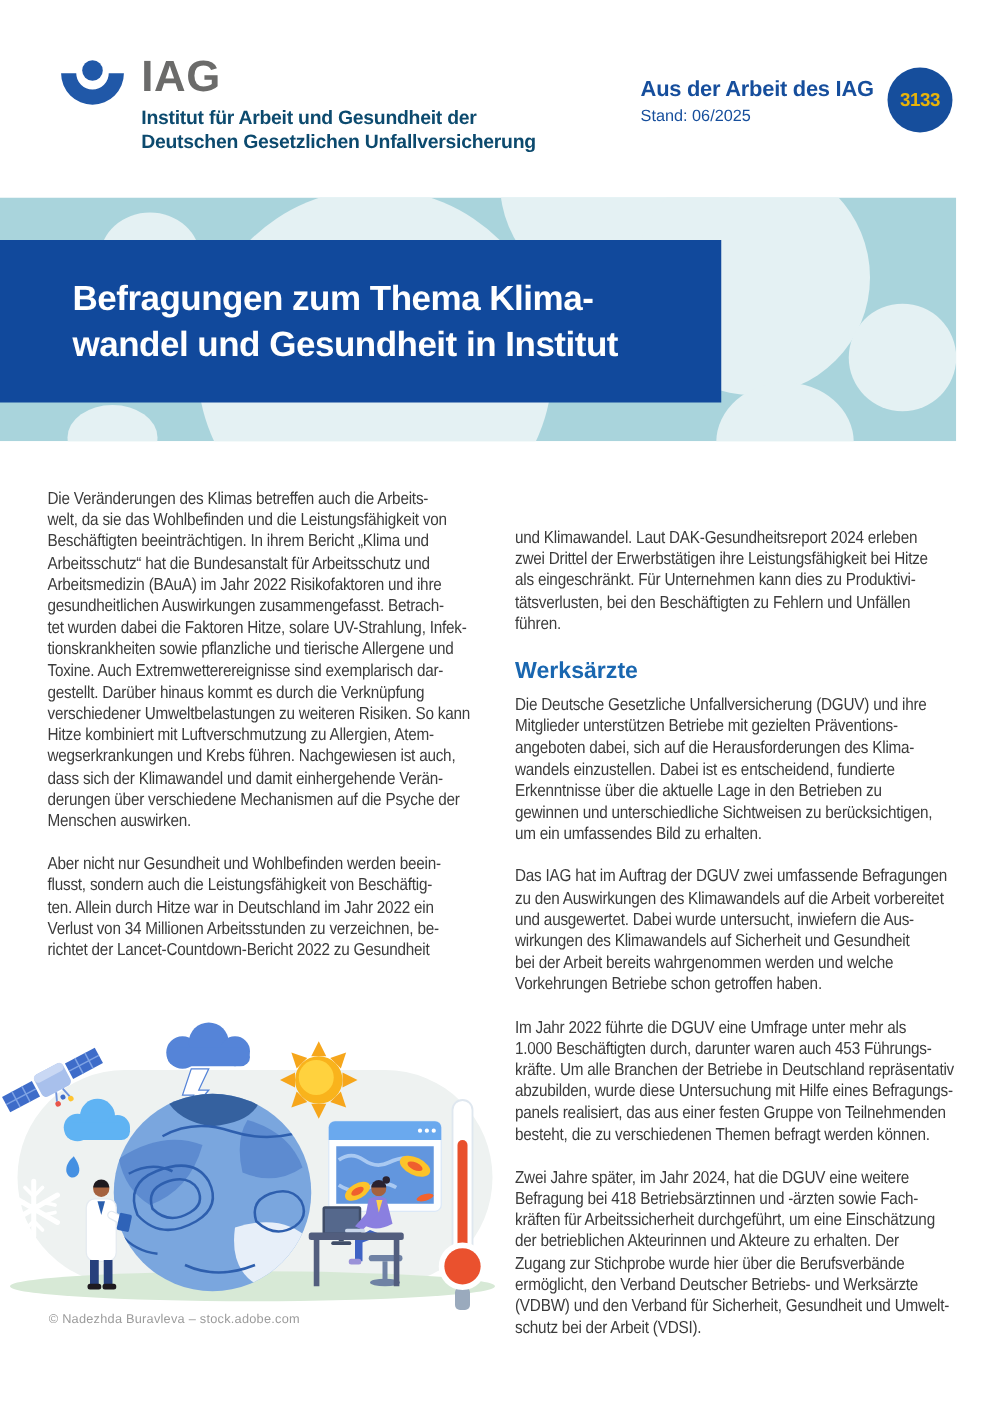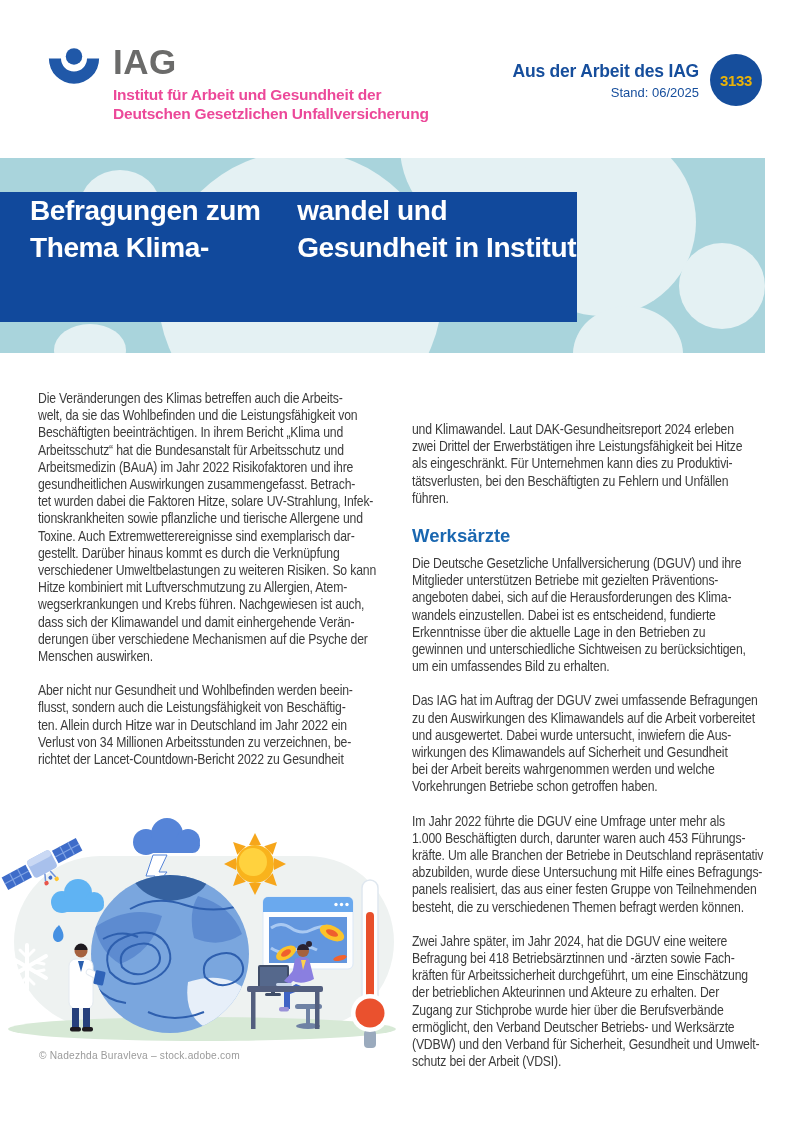--- a/index.html
+++ b/index.html
@@ -5,37 +5,37 @@
   html,body{margin:0;padding:0;background:#ffffff;}
   .page{
     position:relative;width:800px;height:1131px;overflow:hidden;background:#fff;
     font-family:"Liberation Sans",sans-serif;color:#3c3c3c;border-radius:10px;
   }
   
   .header{display:flex;justify-content:space-between;align-items:flex-start;padding:44px 38px 0 48px;}
   .logo-row{display:flex;align-items:flex-start;}
   .logo-mark{width:52px;height:46px;margin-right:13px;margin-top:2px;}
   .logo-acronym{font-size:35px;font-weight:bold;color:#6b6b6a;line-height:36px;letter-spacing:.5px;}
-  .org-line{font-size:15.5px;font-weight:bold;color:#ec4899;line-height:19px;letter-spacing:-.2px;}
+  .org-line{font-size:15.5px;font-weight:bold;color:#0c4a6e;line-height:19px;letter-spacing:-.2px;}
   .org-block{margin-top:5px;}
   .header-right{display:flex;align-items:center;gap:11px;margin-top:10px;}
-  .series-block{text-align:right;color:#164e9c;}
+  .series-block{text-align:left;color:#164e9c;}
   .series-title{font-size:17.5px;font-weight:bold;letter-spacing:-.2px;}
   .series-date{font-size:13px;margin-top:3px;}
   .badge{
     width:52px;height:52px;border-radius:50%;background:#164e9c;color:#eab308;
     display:flex;align-items:center;justify-content:center;
     font-size:15px;font-weight:bold;letter-spacing:-.3px;
   }
   
   .band{position:absolute;left:0;top:158px;width:765px;height:195px;}
   .band svg{position:absolute;left:0;top:0;}
   .title-box{
     position:absolute;left:0;top:34px;width:577px;height:130px;background:#11499c;
-    display:flex;flex-direction:row;justify-content:center;padding-left:30px;box-sizing:border-box;
+    display:flex;flex-direction:column;justify-content:center;padding-left:58px;box-sizing:border-box;
   }
   .title-line{color:#fff;font-size:28px;font-weight:bold;line-height:37px;letter-spacing:-.4px;}
   
   .columns{position:absolute;left:38px;top:390px;width:730px;display:flex;gap:18px;}
   .col{width:356px;}
   .col h2{font-size:18.5px;font-weight:bold;color:#1a67b0;margin:0 0 8px 0;line-height:23px;}
   .col p{
     margin:0 0 17px 0;white-space:pre;font-size:13.9px;line-height:17.2px;
     letter-spacing:-.2px;color:#3c3c3c;transform:scaleX(.88);transform-origin:0 0;
   }

